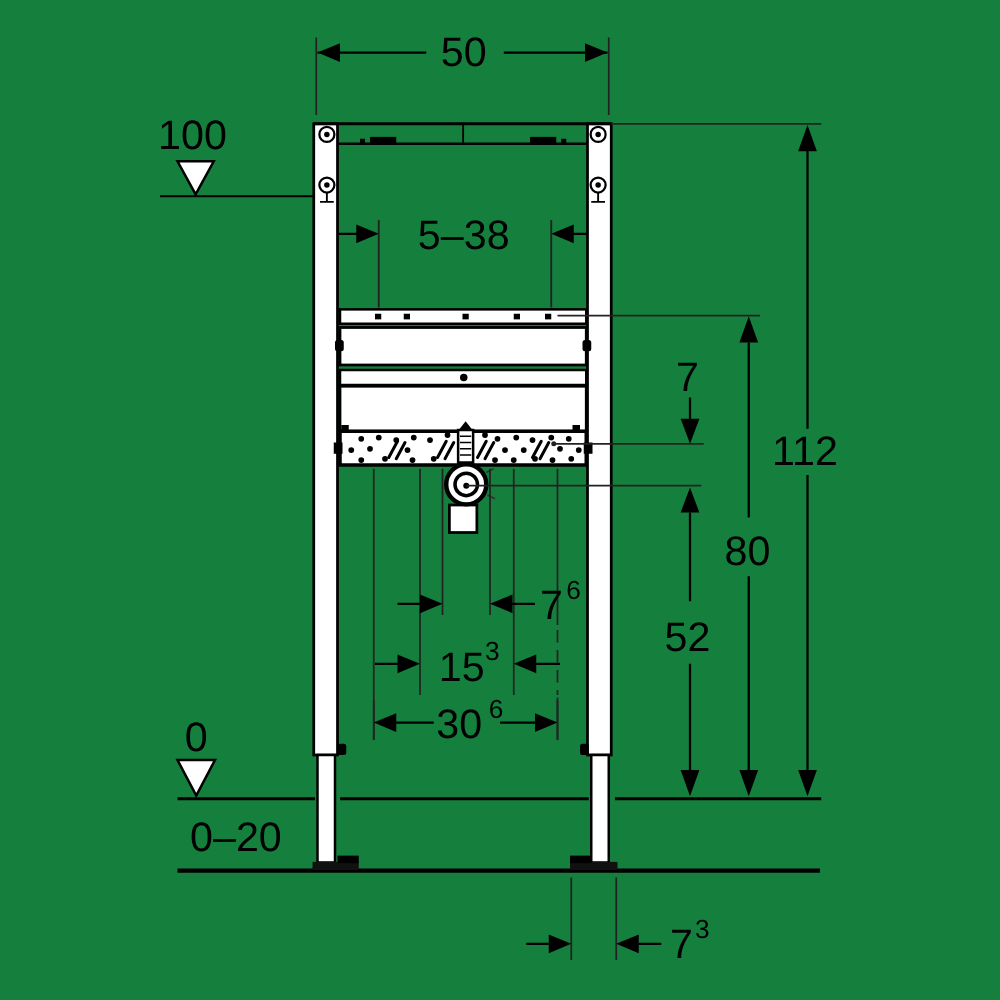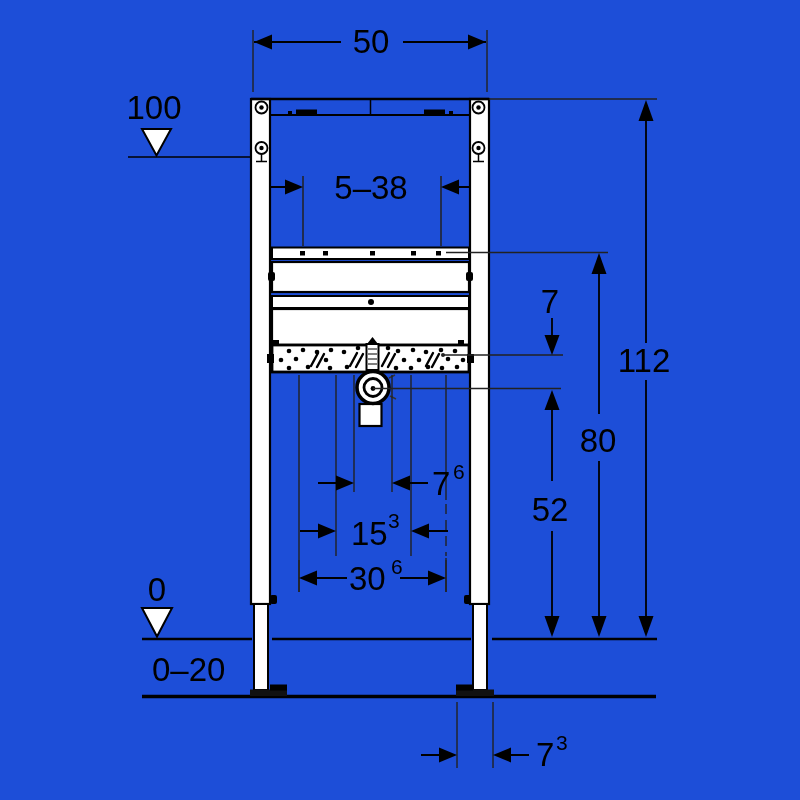--- a/index.html
+++ b/index.html
@@ -1,20 +1,20 @@
 <!DOCTYPE html>
 <html><head>
 <meta charset="utf-8">
 <style>
   html, body { margin: 0; padding: 0; background: #ffffff; }
   #stage {
     position: relative;
     width: 800px;
     height: 800px;
-    background: #1d4ed8;
+    background: #15803d;
     font-family: "Liberation Sans", sans-serif;
     overflow: hidden;
   }
   svg text {
     font-family: "Liberation Sans", sans-serif;
     fill: #000000;
   }
   .dim-label { font-size: 33px; }
   .dim-sup   { font-size: 21px; }
 </style>

